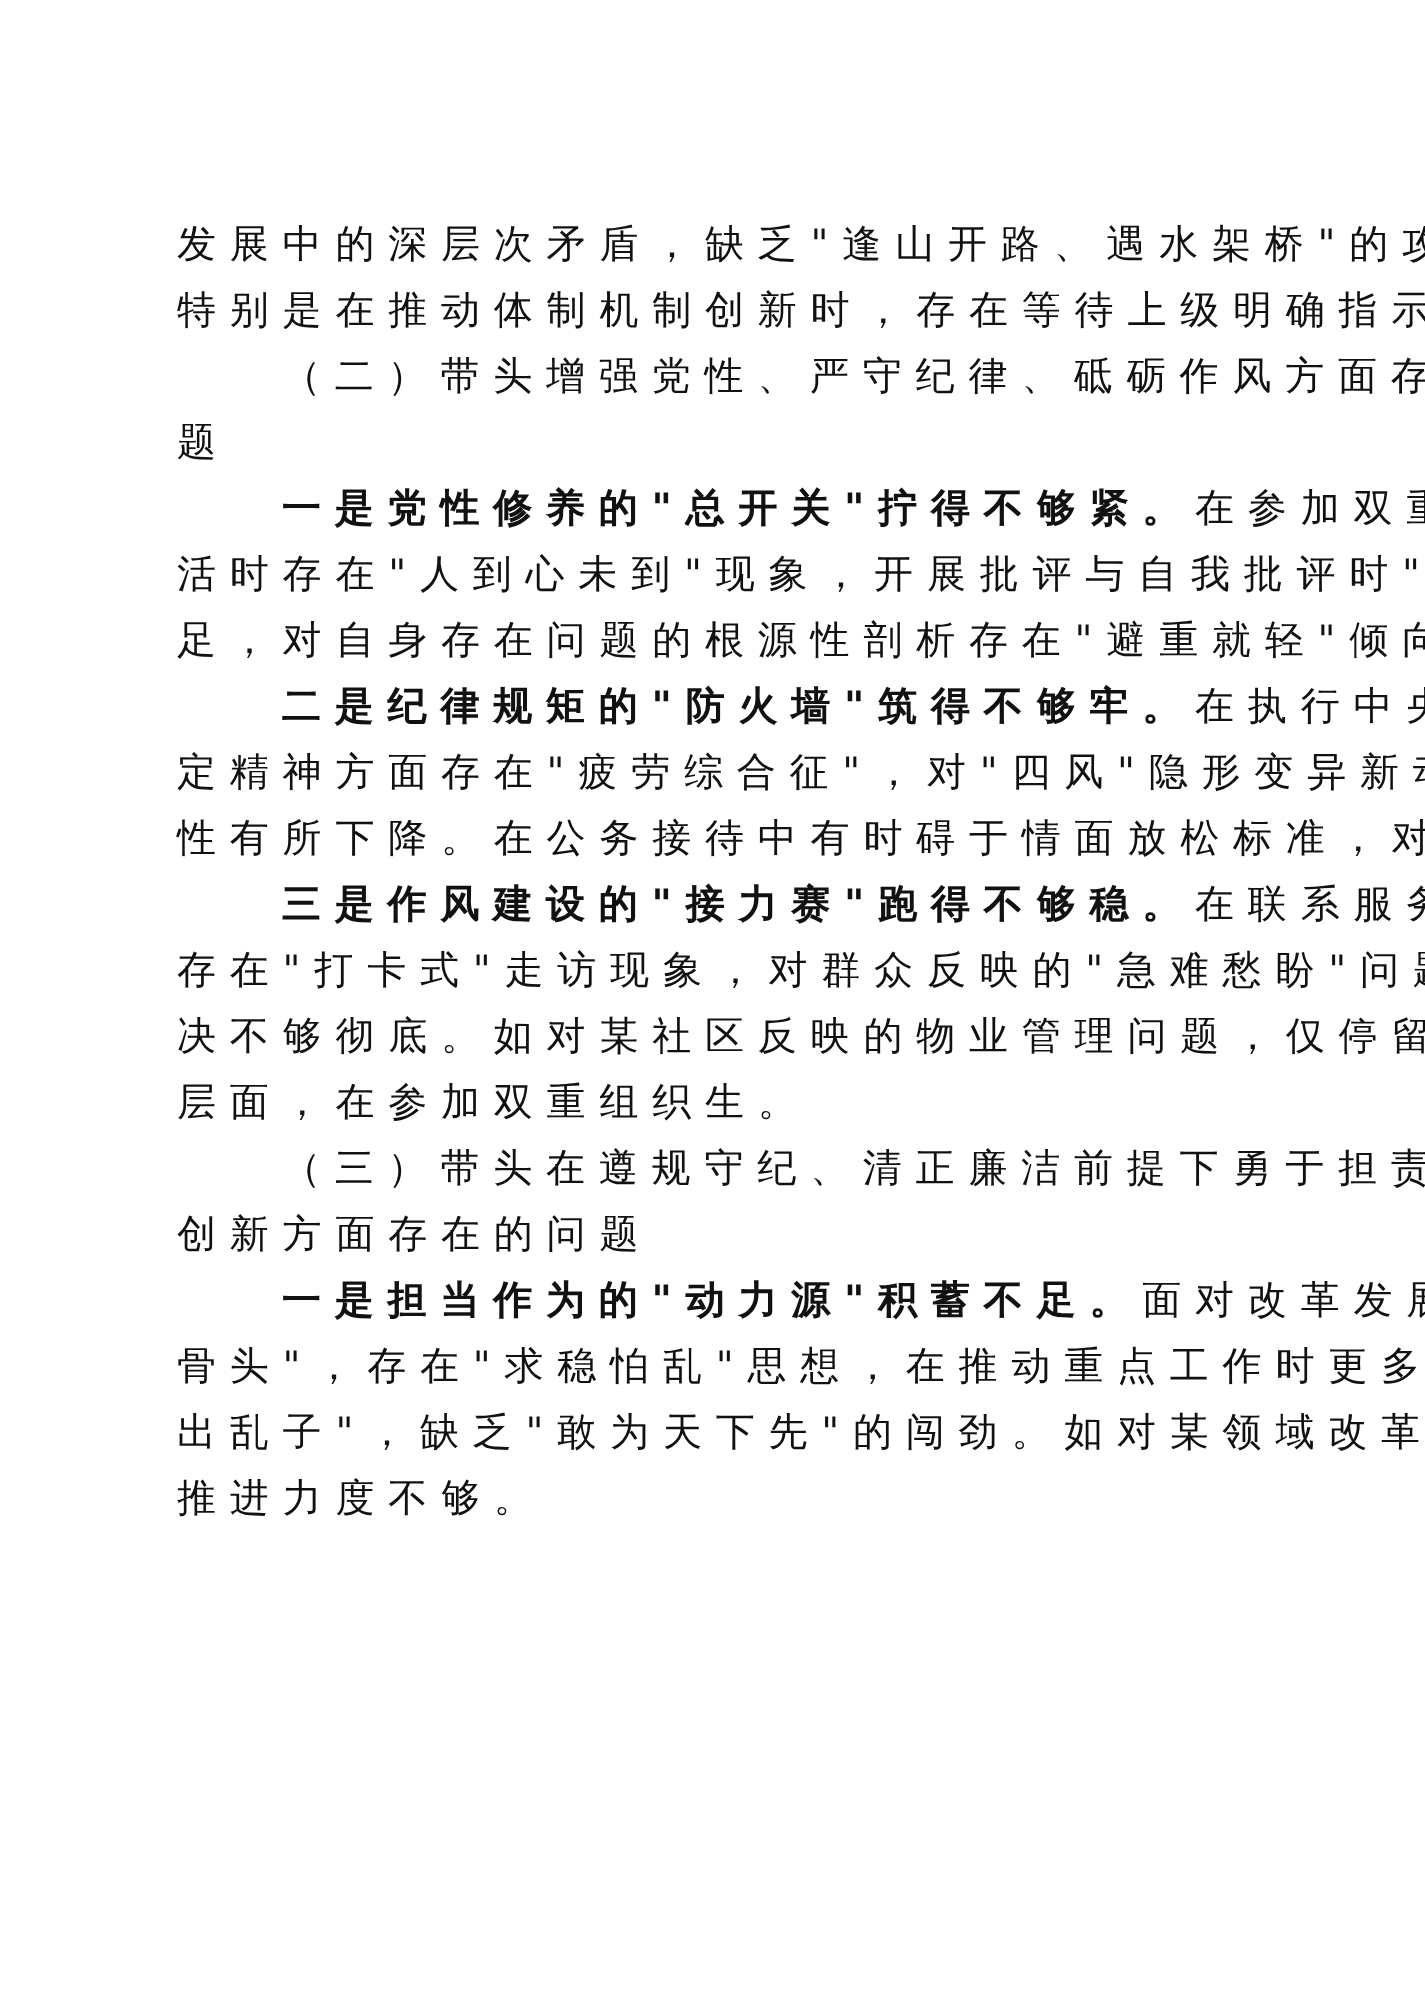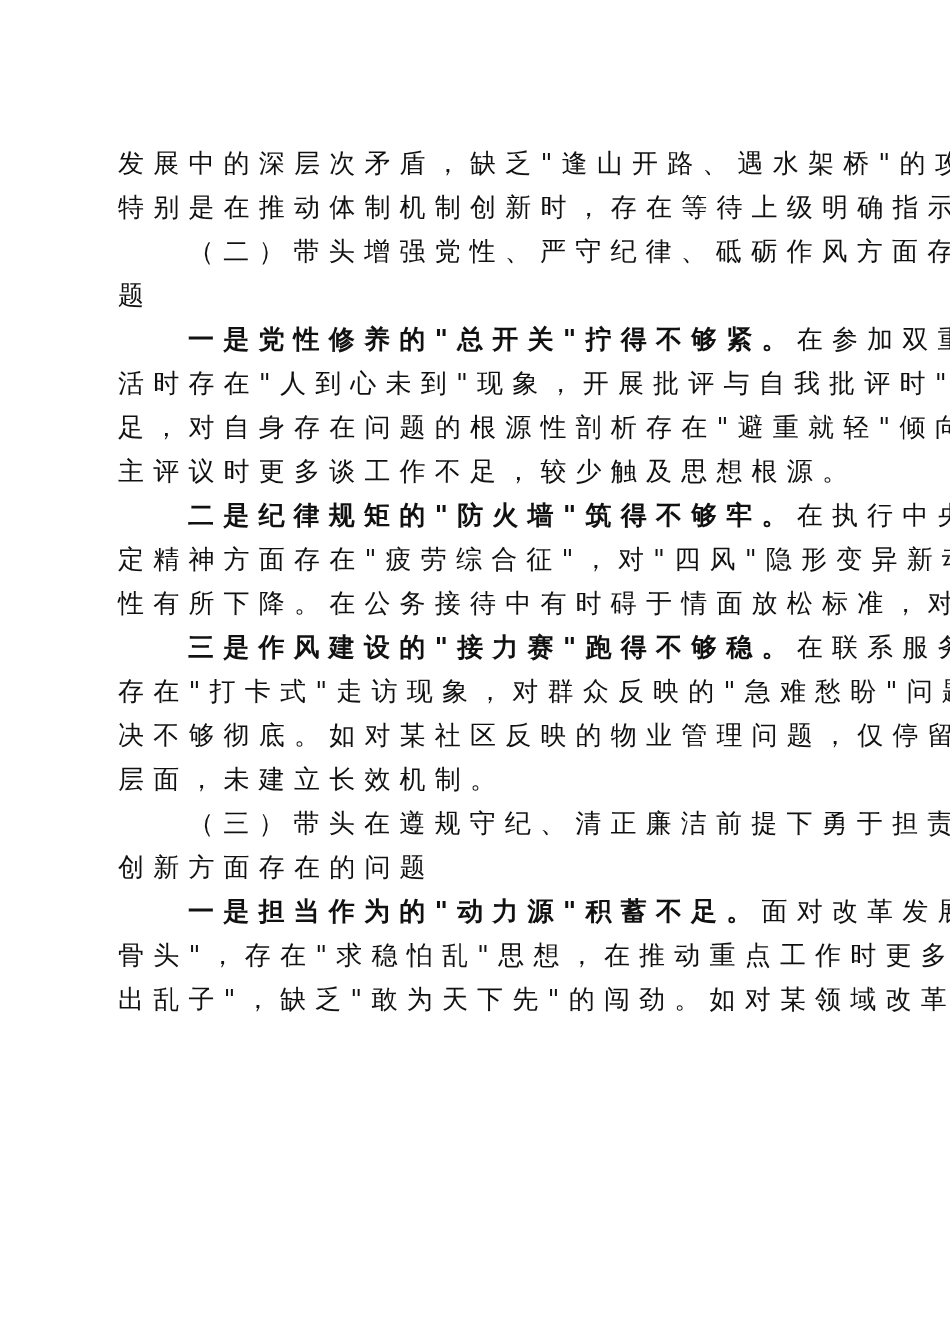--- a/index.html
+++ b/index.html
@@ -54,40 +54,40 @@
 
   <div class="para heading">
     <span class="line indent">（二）带头增强党性、严守纪律、砥砺作风方面存在的问</span>
     <span class="line">题</span>
   </div>
 
   <div class="para">
     <span class="line indent"><span class="lead">一是党性修养的"总开关"拧得不够紧。</span><span>在参加双重组织生</span></span>
     <span class="line">活时存在"人到心未到"现象，开展批评与自我批评时"辣味"不</span>
     <span class="line">足，对自身存在问题的根源性剖析存在"避重就轻"倾向。如民</span>
-    <span class="line">主评议时更多谈工作不足，较少触及思想根源。</span>
   </div>
 
   <div class="para">
     <span class="line indent"><span class="lead">二是纪律规矩的"防火墙"筑得不够牢。</span><span>在执行中央八项规</span></span>
     <span class="line">定精神方面存在"疲劳综合征"，对"四风"隐形变异新动向警惕</span>
     <span class="line">性有所下降。在公务接待中有时碍于情面放松标准，对基层单</span>
   </div>
 
   <div class="para">
     <span class="line indent"><span class="lead">三是作风建设的"接力赛"跑得不够稳。</span><span>在联系服务群众中</span></span>
     <span class="line">存在"打卡式"走访现象，对群众反映的"急难愁盼"问题跟踪解</span>
     <span class="line">决不够彻底。如对某社区反映的物业管理问题，仅停留在协调</span>
-    <span class="line">层面，未建立长效机制。</span>
+    <span class="line">层面，在参加双重组织生。</span>
   </div>
 
   <div class="para heading">
     <span class="line indent">（三）带头在遵规守纪、清正廉洁前提下勇于担责、敢于</span>
     <span class="line">创新方面存在的问题</span>
   </div>
 
   <div class="para">
     <span class="line indent"><span class="lead">一是担当作为的"动力源"积蓄不足。</span><span>面对改革发展中的"硬</span></span>
     <span class="line">骨头"，存在"求稳怕乱"思想，在推动重点工作时更多考虑"不</span>
     <span class="line">出乱子"，缺乏"敢为天下先"的闯劲。如对某领域改革试点工作</span>
+    <span class="line">推进力度不够。</span>
   </div>
 
 </div>
 
 </body></html>

